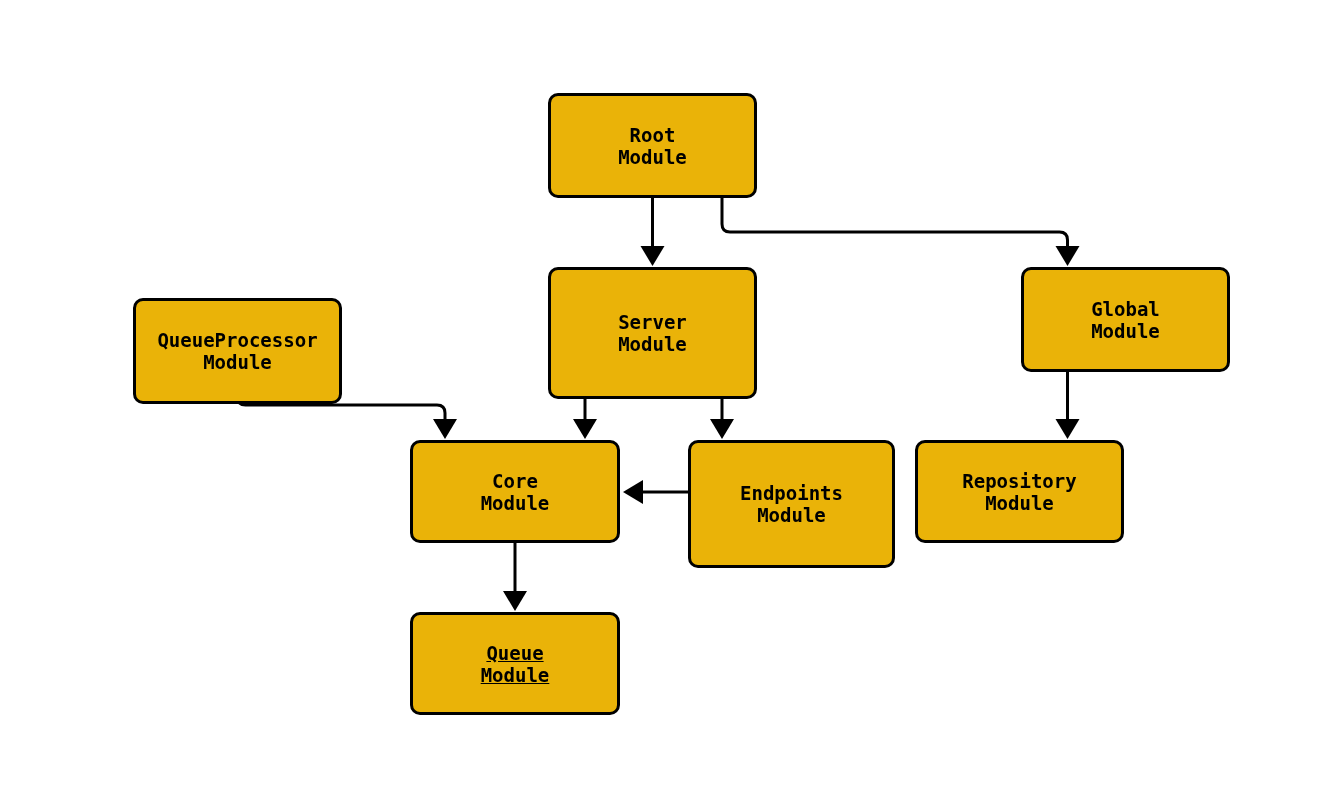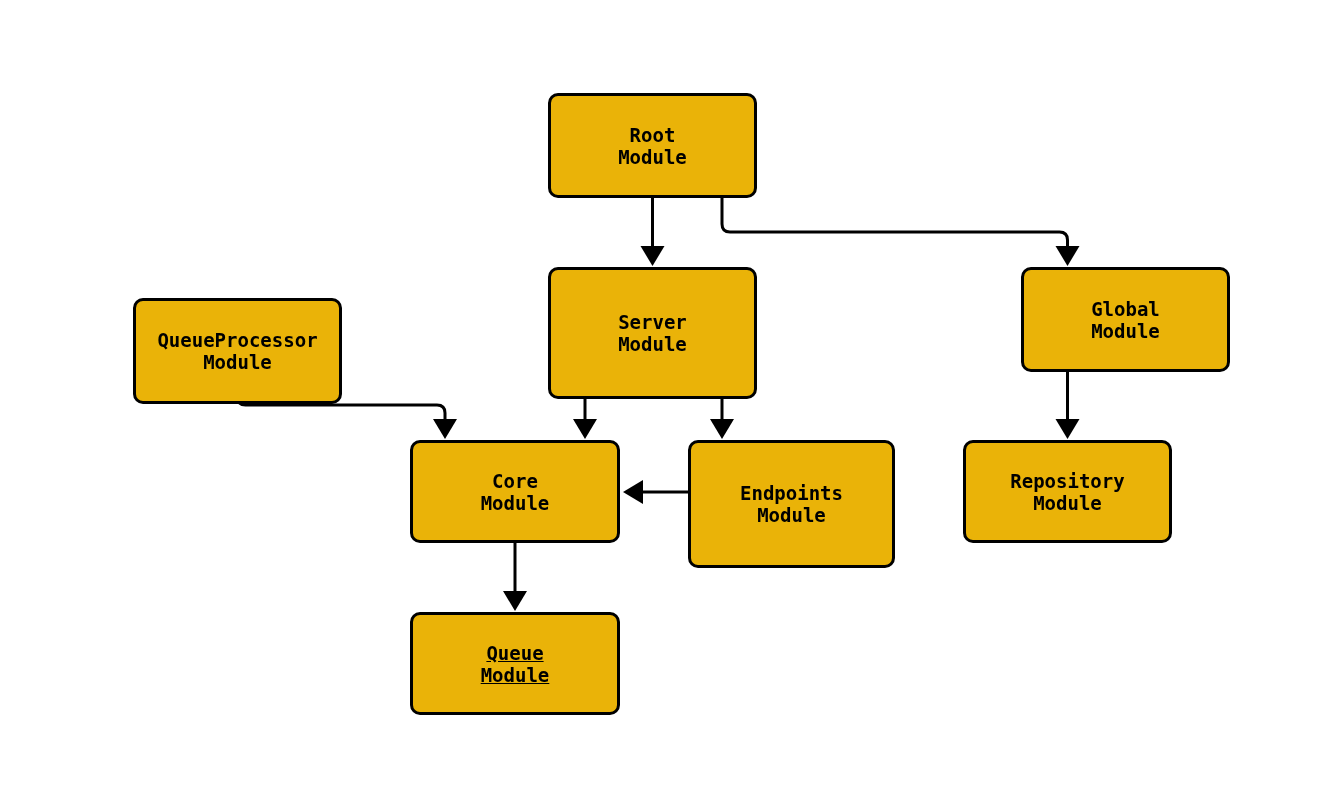--- a/index.html
+++ b/index.html
@@ -47,21 +47,21 @@
     line-height: 22px;
     color: #000000;
     white-space: pre-line;
   }
   .node-root          { left: 548px;  top: 93px;  width: 209px; height: 105px; }
   .node-queueprocessor{ left: 133px;  top: 266px; width: 209px; height: 106px; margin-top: 32px; }
   .node-server        { left: 548px;  top: 267px; width: 209px; height: 132px; }
   .node-global        { left: 1021px;  top: 267px; width: 209px; height: 105px; }
   .node-core          { left: 410px;  top: 440px; width: 210px; height: 103px; }
   .node-endpoints     { left: 688px;  top: 440px; width: 207px; height: 128px; }
-  .node-repository    { left: 963px;  top: 440px; width: 209px; height: 103px; }
+  .node-repository    { left: 915px;  top: 440px; width: 209px; height: 103px; }
   .node-queue         { left: 410px;  top: 612px; width: 210px; height: 103px; text-decoration: underline; }
 </style>
 </head>
 <body>
 
 <div class="canvas">
 
   <svg class="edges-layer" viewBox="0 0 1337 809" xmlns="http://www.w3.org/2000/svg">
 
     <g>

